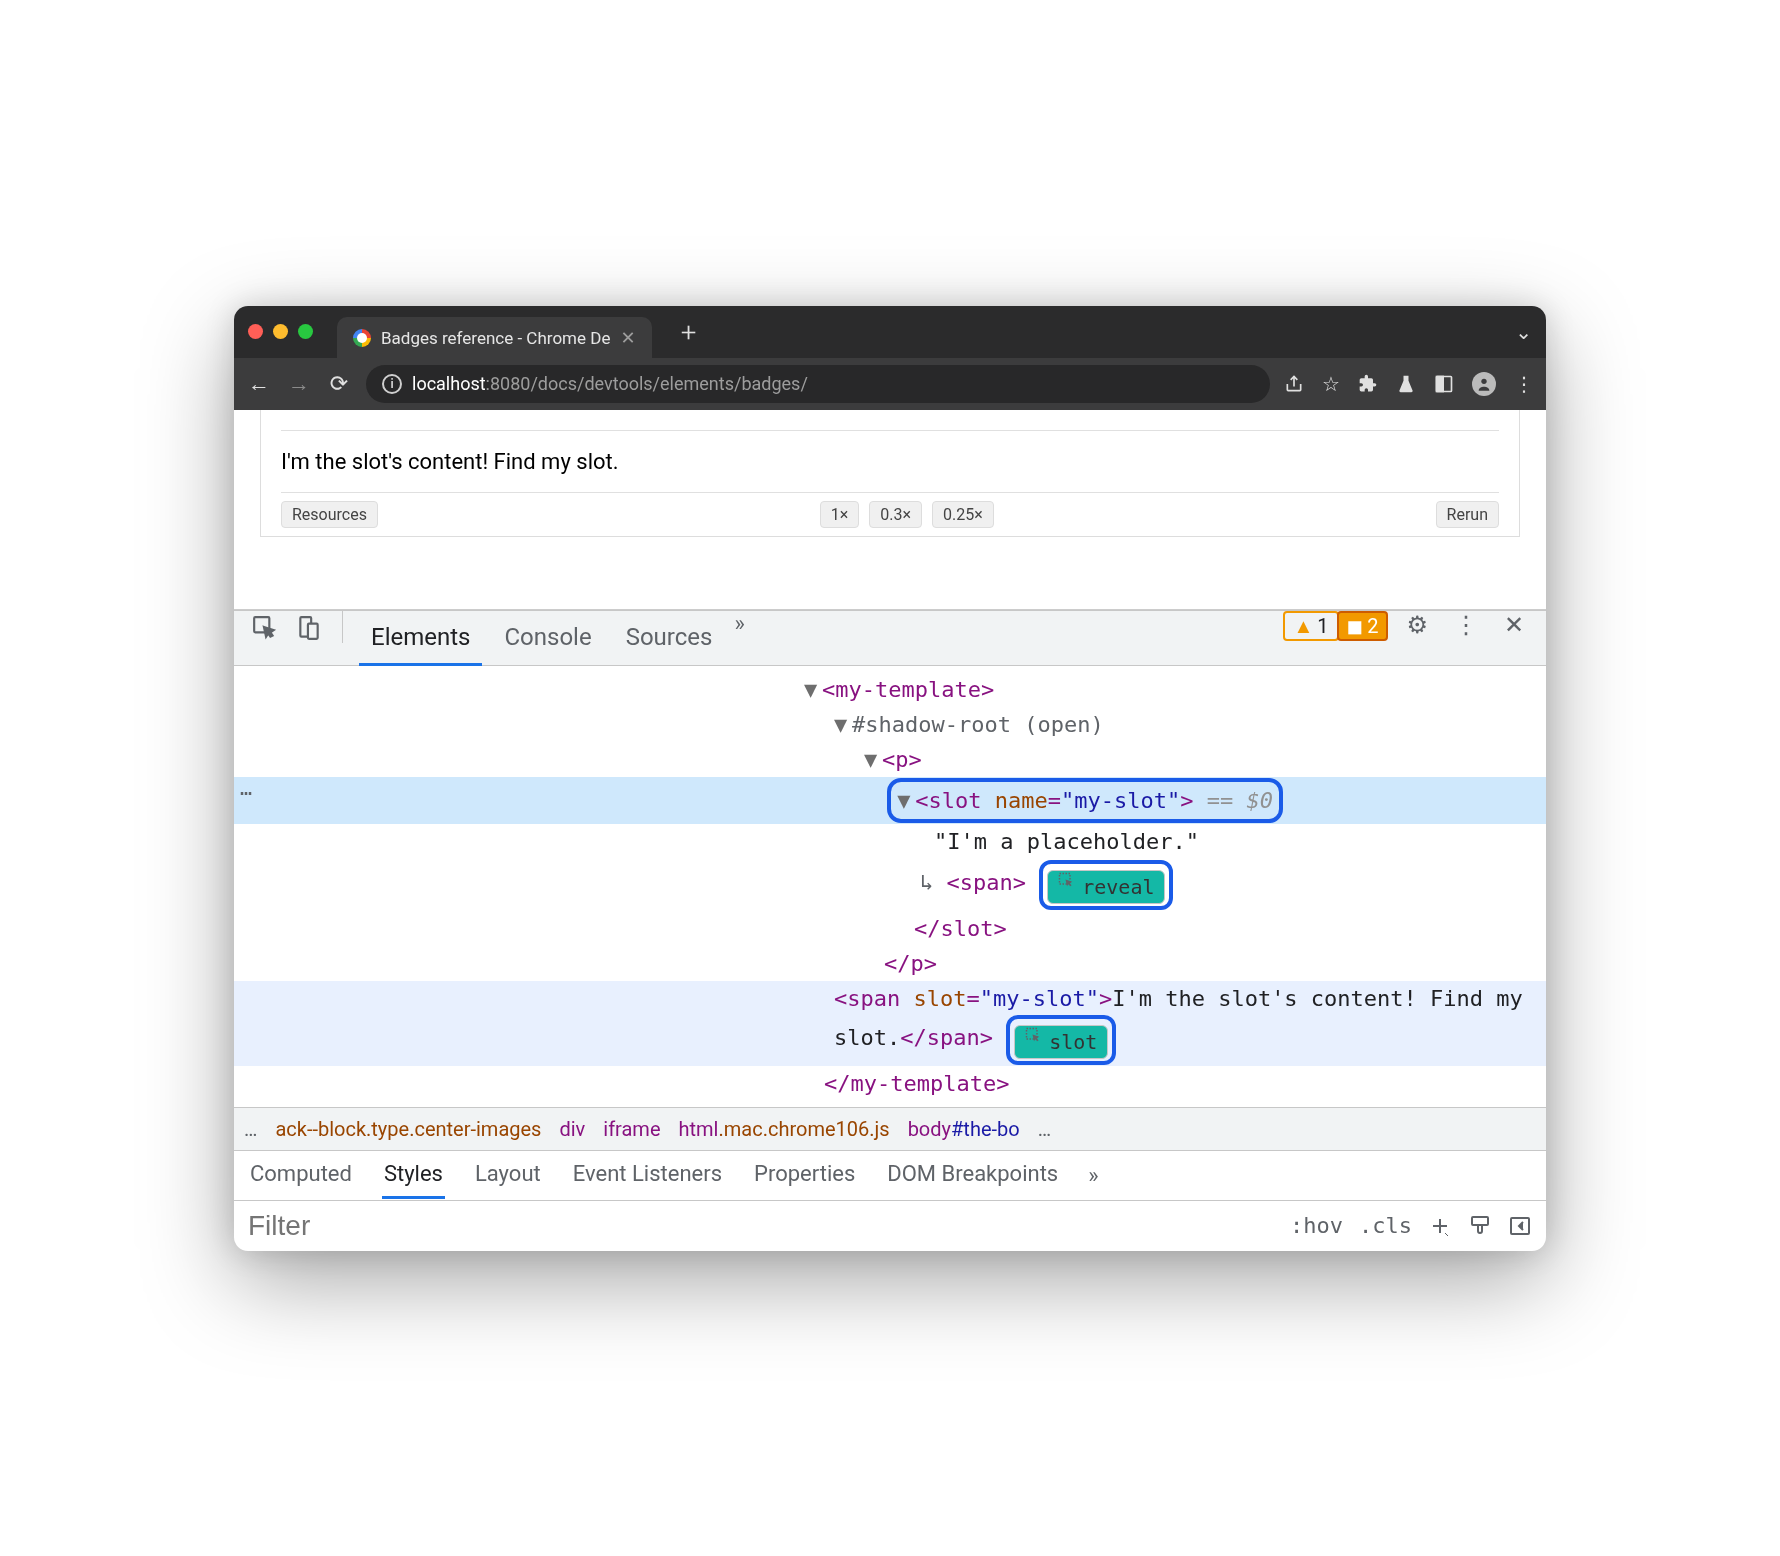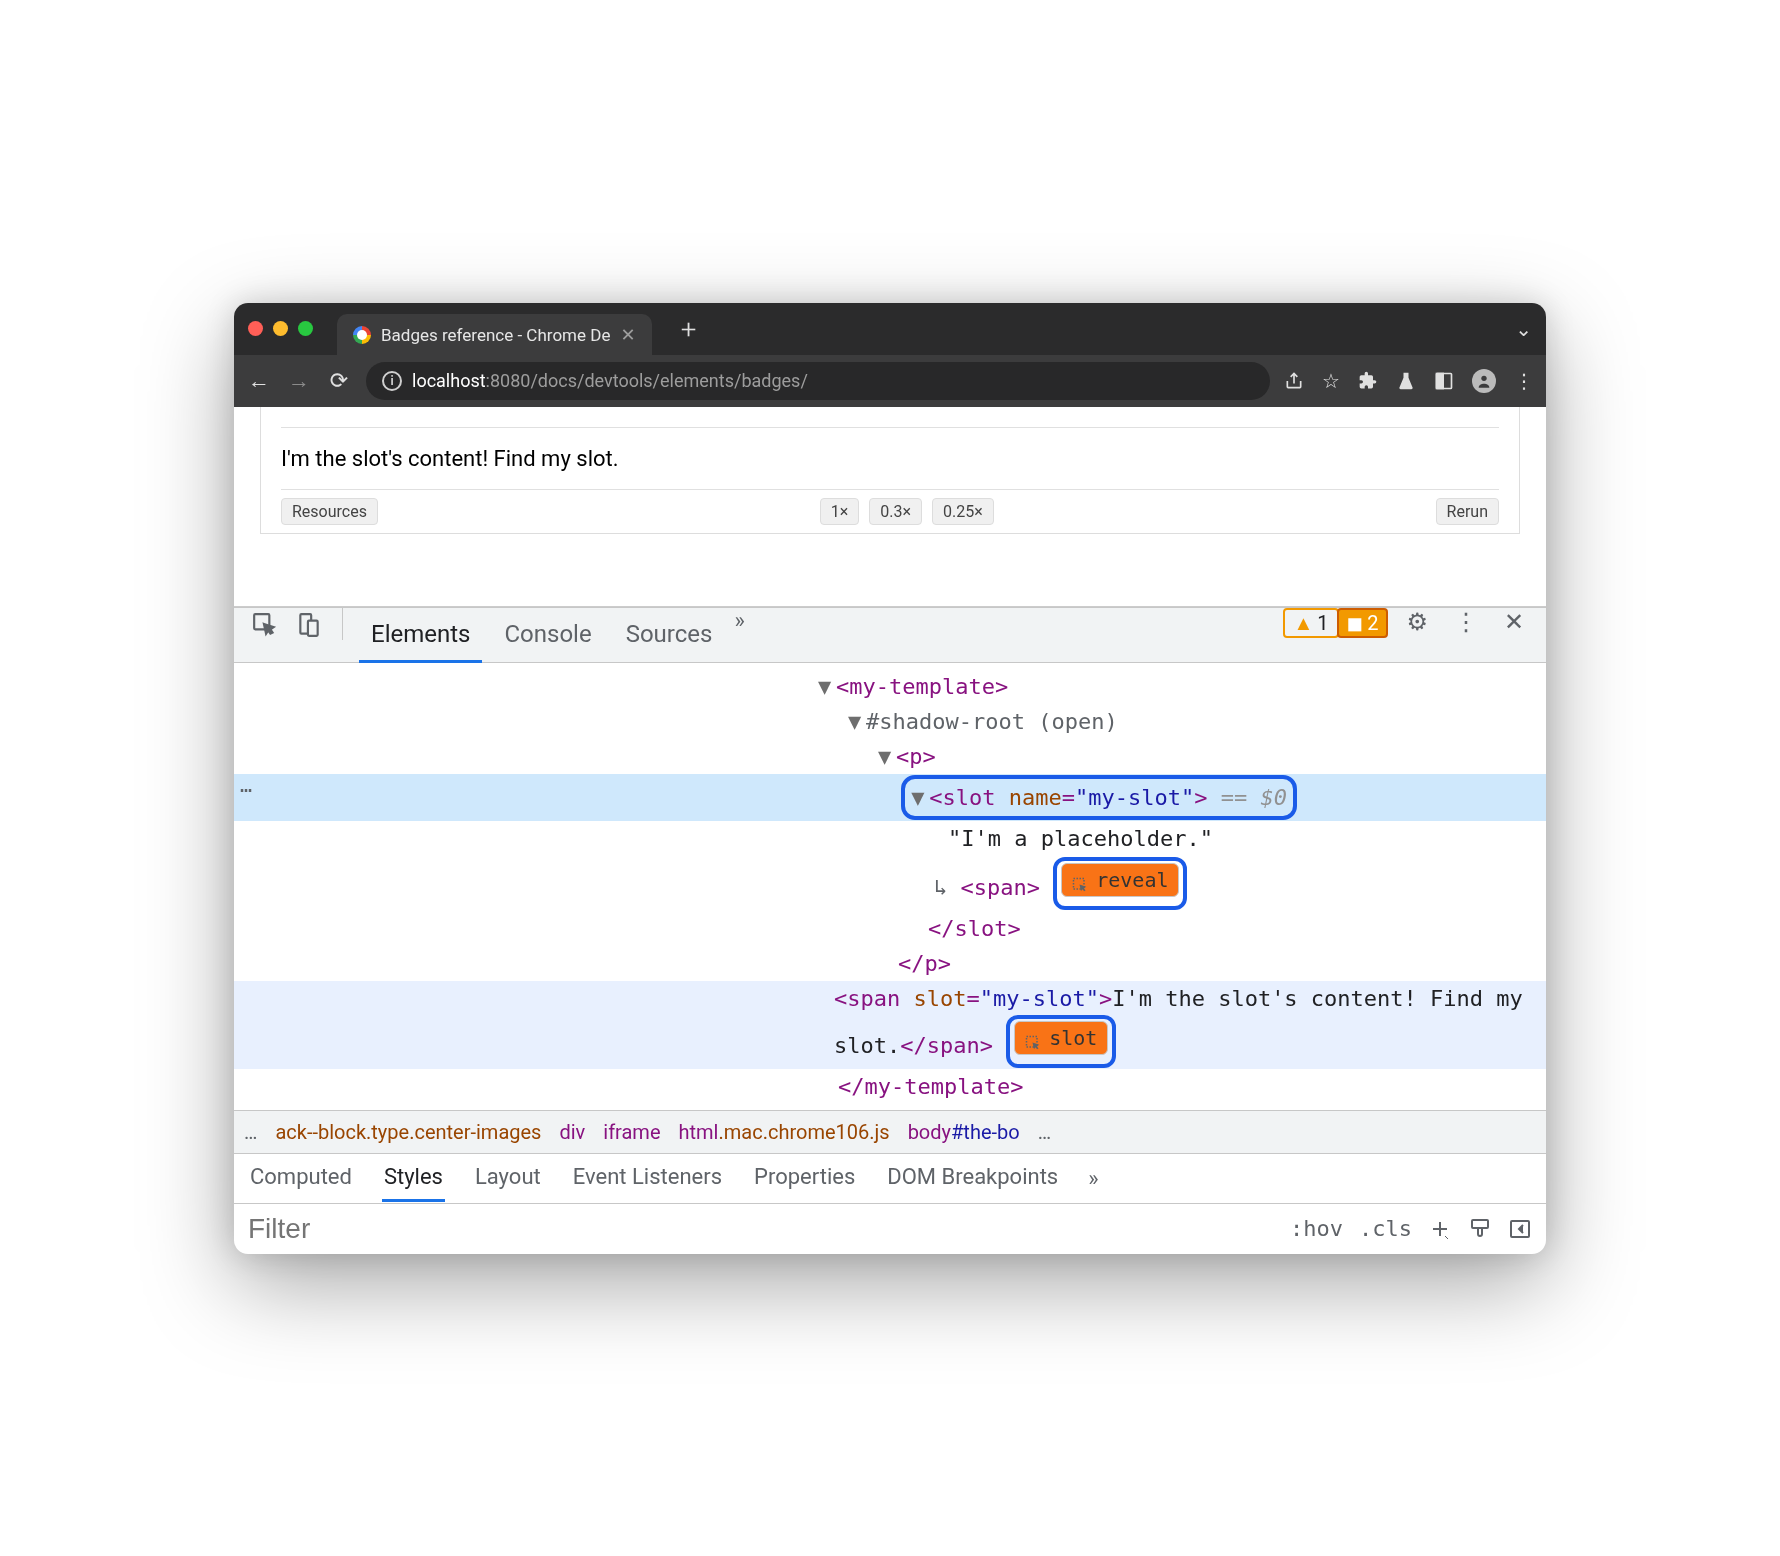--- a/index.html
+++ b/index.html
@@ -122,37 +122,37 @@
 .badge-e{border:2px solid #cd5c00;background:#f29900;border-radius:4px;padding:1px 8px;font-size:20px;color:#fff;display:flex;align-items:center;gap:4px;margin-left:-2px;}
 .gear,.kebab,.close-dt{color:#5f6368;font-size:24px;padding:0 8px;}
 
 .domtree{
   font-family: Menlo, Monaco, Consolas, monospace;
   font-size:22px;
   background:#fff;
   padding:6px 0 6px 0;
   line-height:1.5;
 }
-.domline{white-space:nowrap;padding:1px 0 1px 34px;position:relative;}
+.domline{white-space:nowrap;padding:1px 0 1px 20px;position:relative;}
 .domline.sel{background:#cfe8fc;}
 .domline.hov{background:#e8f0fe;}
 .ellips{position:absolute;left:6px;color:#5f6368;font-size:20px;}
 .ind{display:inline-block;}
 .caret{color:#6e6e6e;display:inline-block;width:18px;}
 .tag{color:#881280;}
 .attr-n{color:#994500;}
 .attr-v{color:#1a1aa6;}
 .op{color:#881280;}
 .text{color:#202124;}
 .shadow{color:#5f6368;}
 .eqvar{color:#919191;font-style:italic;}
 .hl-box{display:inline-block;border:4px solid #1a5be8;border-radius:14px;padding:2px 6px;}
 .badge-btn{
-  display:inline-flex;align-items:flex-end;gap:6px;
-  background:#f97316;border:1px solid #c7c7c7;border-radius:6px;
+  display:inline-flex;align-items:flex-start;gap:6px;
+  background:#14b8a6;border:1px solid #c7c7c7;border-radius:6px;
   padding:1px 10px;font-family:Menlo,monospace;font-size:20px;color:#333;
 }
 .badge-btn svg{width:18px;height:18px;}
 .outline-blue{border:4px solid #1a5be8;border-radius:12px;padding:2px 4px;display:inline-block;}
 .arrow-link{color:#5f6368;}
 
 .crumbs{
   display:flex;align-items:center;border-top:1px solid #c7c7c7;border-bottom:1px solid #c7c7c7;
   background:#f1f3f4;height:44px;padding:0 10px;font-size:20px;gap:18px;overflow:hidden;
 }

